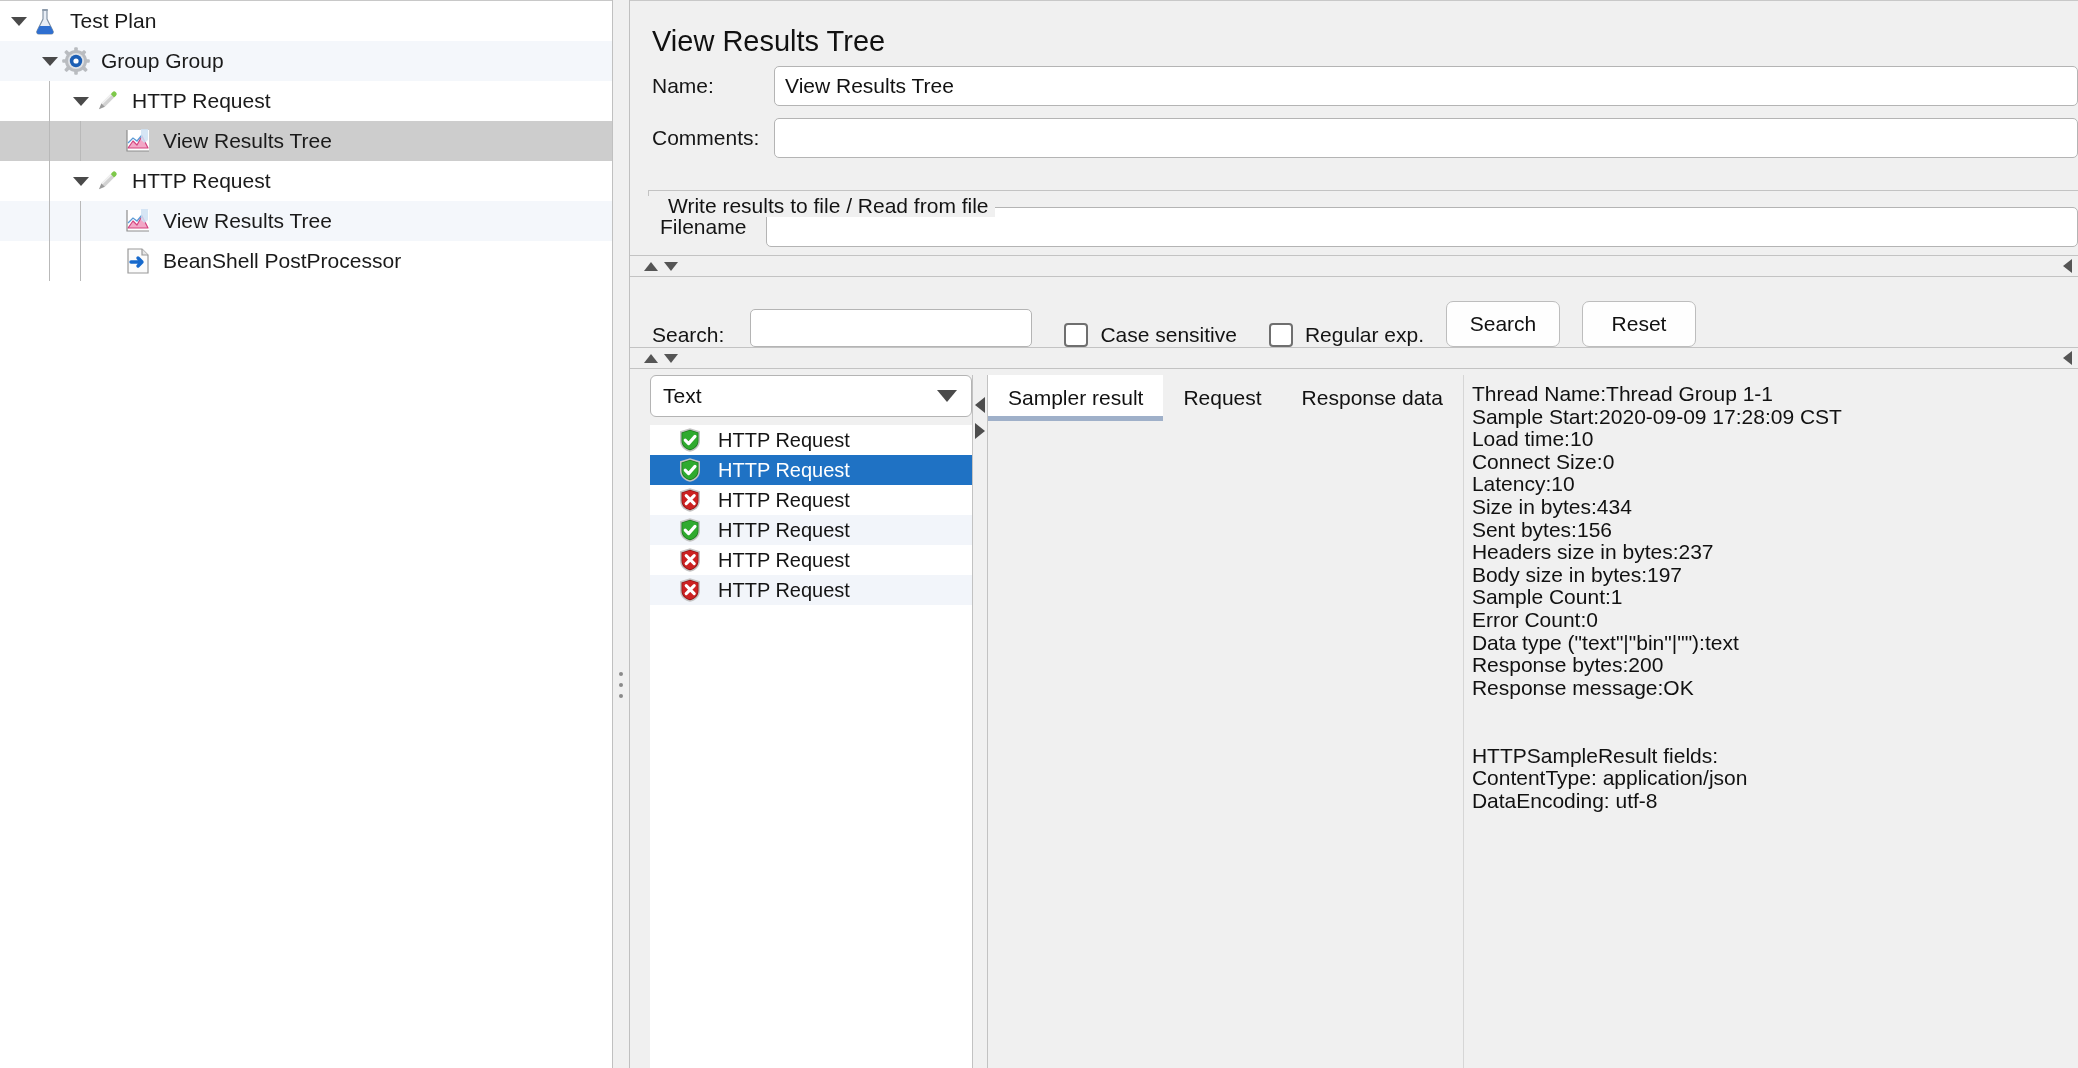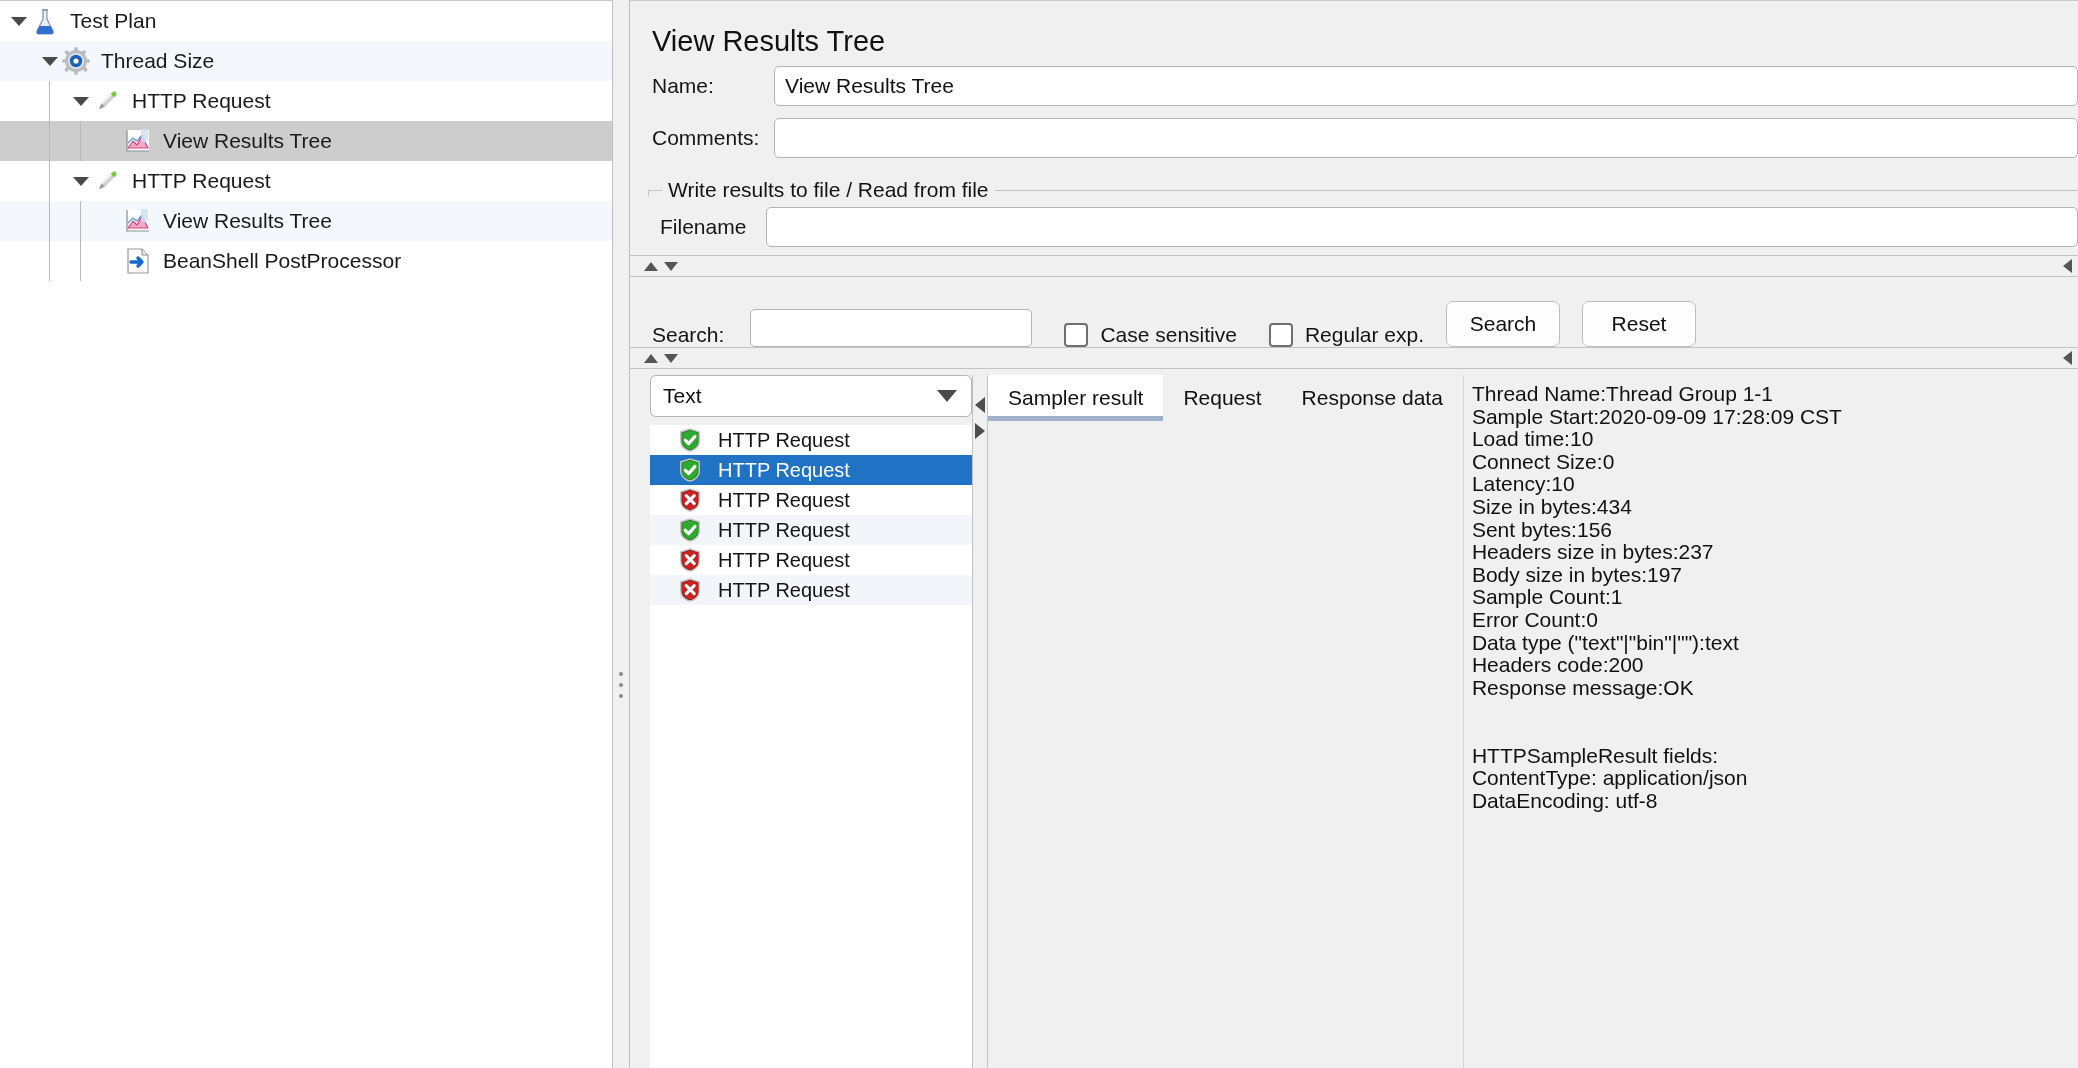--- a/index.html
+++ b/index.html
@@ -153,21 +153,21 @@
   }
 
   
   .group {
     margin: 12px 0 0 18px;
     position: relative;
     padding-top: 14px;
   }
   .group-legend {
     position: absolute;
-    top: 0;
+    top: 16px;
     left: 14px;
     background: #f0f0f0;
     padding: 0 6px;
     font-size: 21px;
     color: #131313;
     line-height: 22px;
     z-index: 2;
   }
   .group-line {
     position: absolute;
@@ -448,21 +448,21 @@
                 <rect x="4.3" y="4.3" width="3.6" height="5" rx="1" transform="rotate(-45 6.1 6.8)"></rect>
                 <rect x="22.1" y="20.7" width="3.6" height="5" rx="1" transform="rotate(-45 23.9 23.2)"></rect>
                 <rect x="20.7" y="4.3" width="3.6" height="5" rx="1" transform="rotate(45 22.5 6.8)"></rect>
                 <rect x="4.3" y="20.7" width="3.6" height="5" rx="1" transform="rotate(45 6.1 23.2)"></rect>
               </g>
             </g>
             <circle cx="15" cy="15" r="8" fill="#dfe2e6"></circle>
             <circle cx="15" cy="15" r="6.2" fill="#1c5fb5"></circle>
             <circle cx="15" cy="15" r="2.6" fill="#ffffff"></circle>
           </svg></span>
-        <span class="tree-label">Thread Size</span>
+        <span class="tree-label">Group Group</span>
       </div>
       <div class="tree-row">
         <div class="guide" style="left: 49px;"></div>
         <span style="display: inline-block; flex: 0 0 70px; width: 70px;"></span>
         <span class="toggle"></span>
         <span class="tree-icon"><svg viewBox="0 0 30 30" width="30" height="30">
             <g transform="rotate(45 15 15)">
               <rect x="12.6" y="2.5" width="5" height="6" rx="2.4" fill="#7ec84a"></rect>
               <rect x="12.6" y="7.5" width="5" height="13" fill="#d2d2d2"></rect>
               <path d="M12.6 20.5h5l-2.5 6z" fill="#9a9a9a"></path>
@@ -676,21 +676,21 @@
             <div class="ln">Load time:10</div>
             <div class="ln">Connect Size:0</div>
             <div class="ln">Latency:10</div>
             <div class="ln">Size in bytes:434</div>
             <div class="ln">Sent bytes:156</div>
             <div class="ln">Headers size in bytes:237</div>
             <div class="ln">Body size in bytes:197</div>
             <div class="ln">Sample Count:1</div>
             <div class="ln">Error Count:0</div>
             <div class="ln">Data type ("text"|"bin"|""):text</div>
-            <div class="ln">Headers code:200</div>
+            <div class="ln">Response bytes:200</div>
             <div class="ln">Response message:OK</div>
             <div class="ln blank"></div>
             <div class="ln blank"></div>
             <div class="ln">HTTPSampleResult fields:</div>
             <div class="ln">ContentType: application/json</div>
             <div class="ln">DataEncoding: utf-8</div>
           </div>
       </div>
 
     </div>

